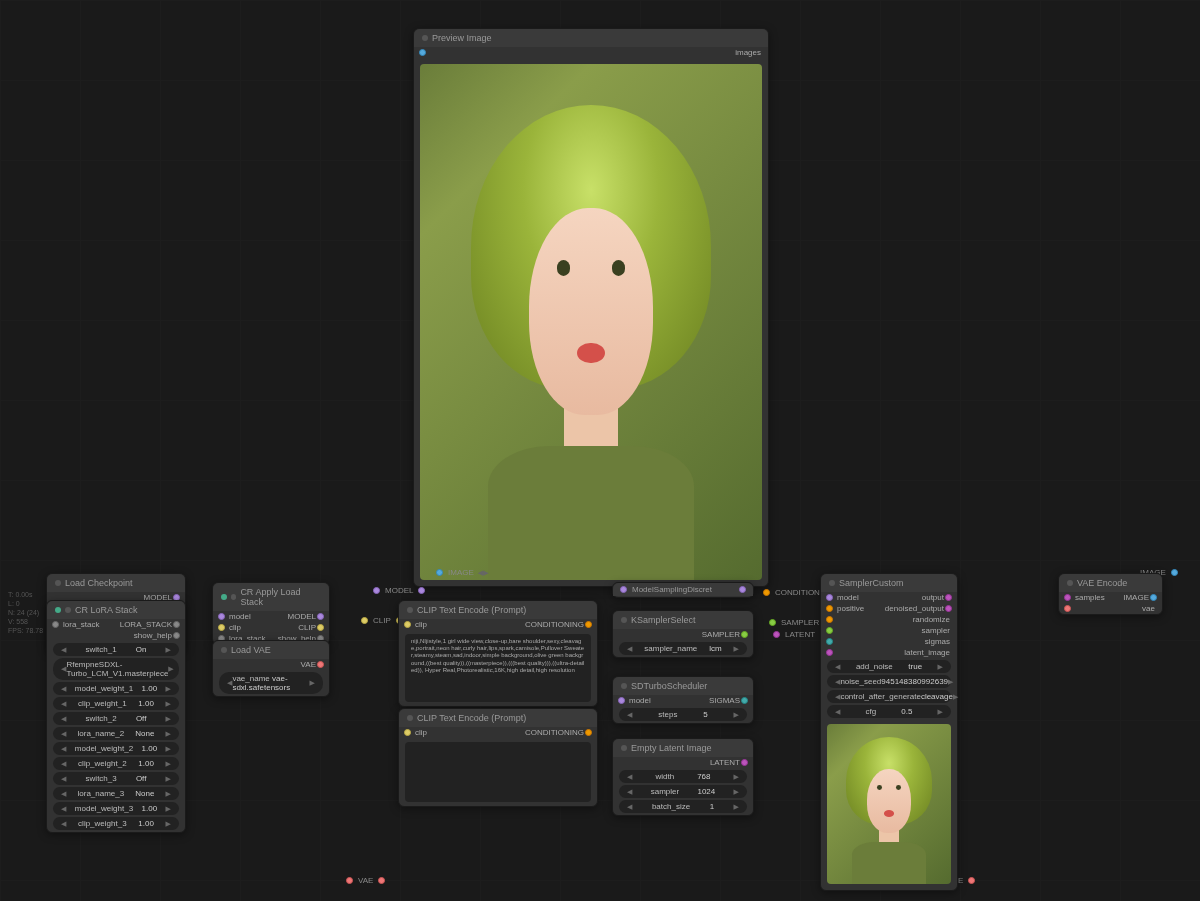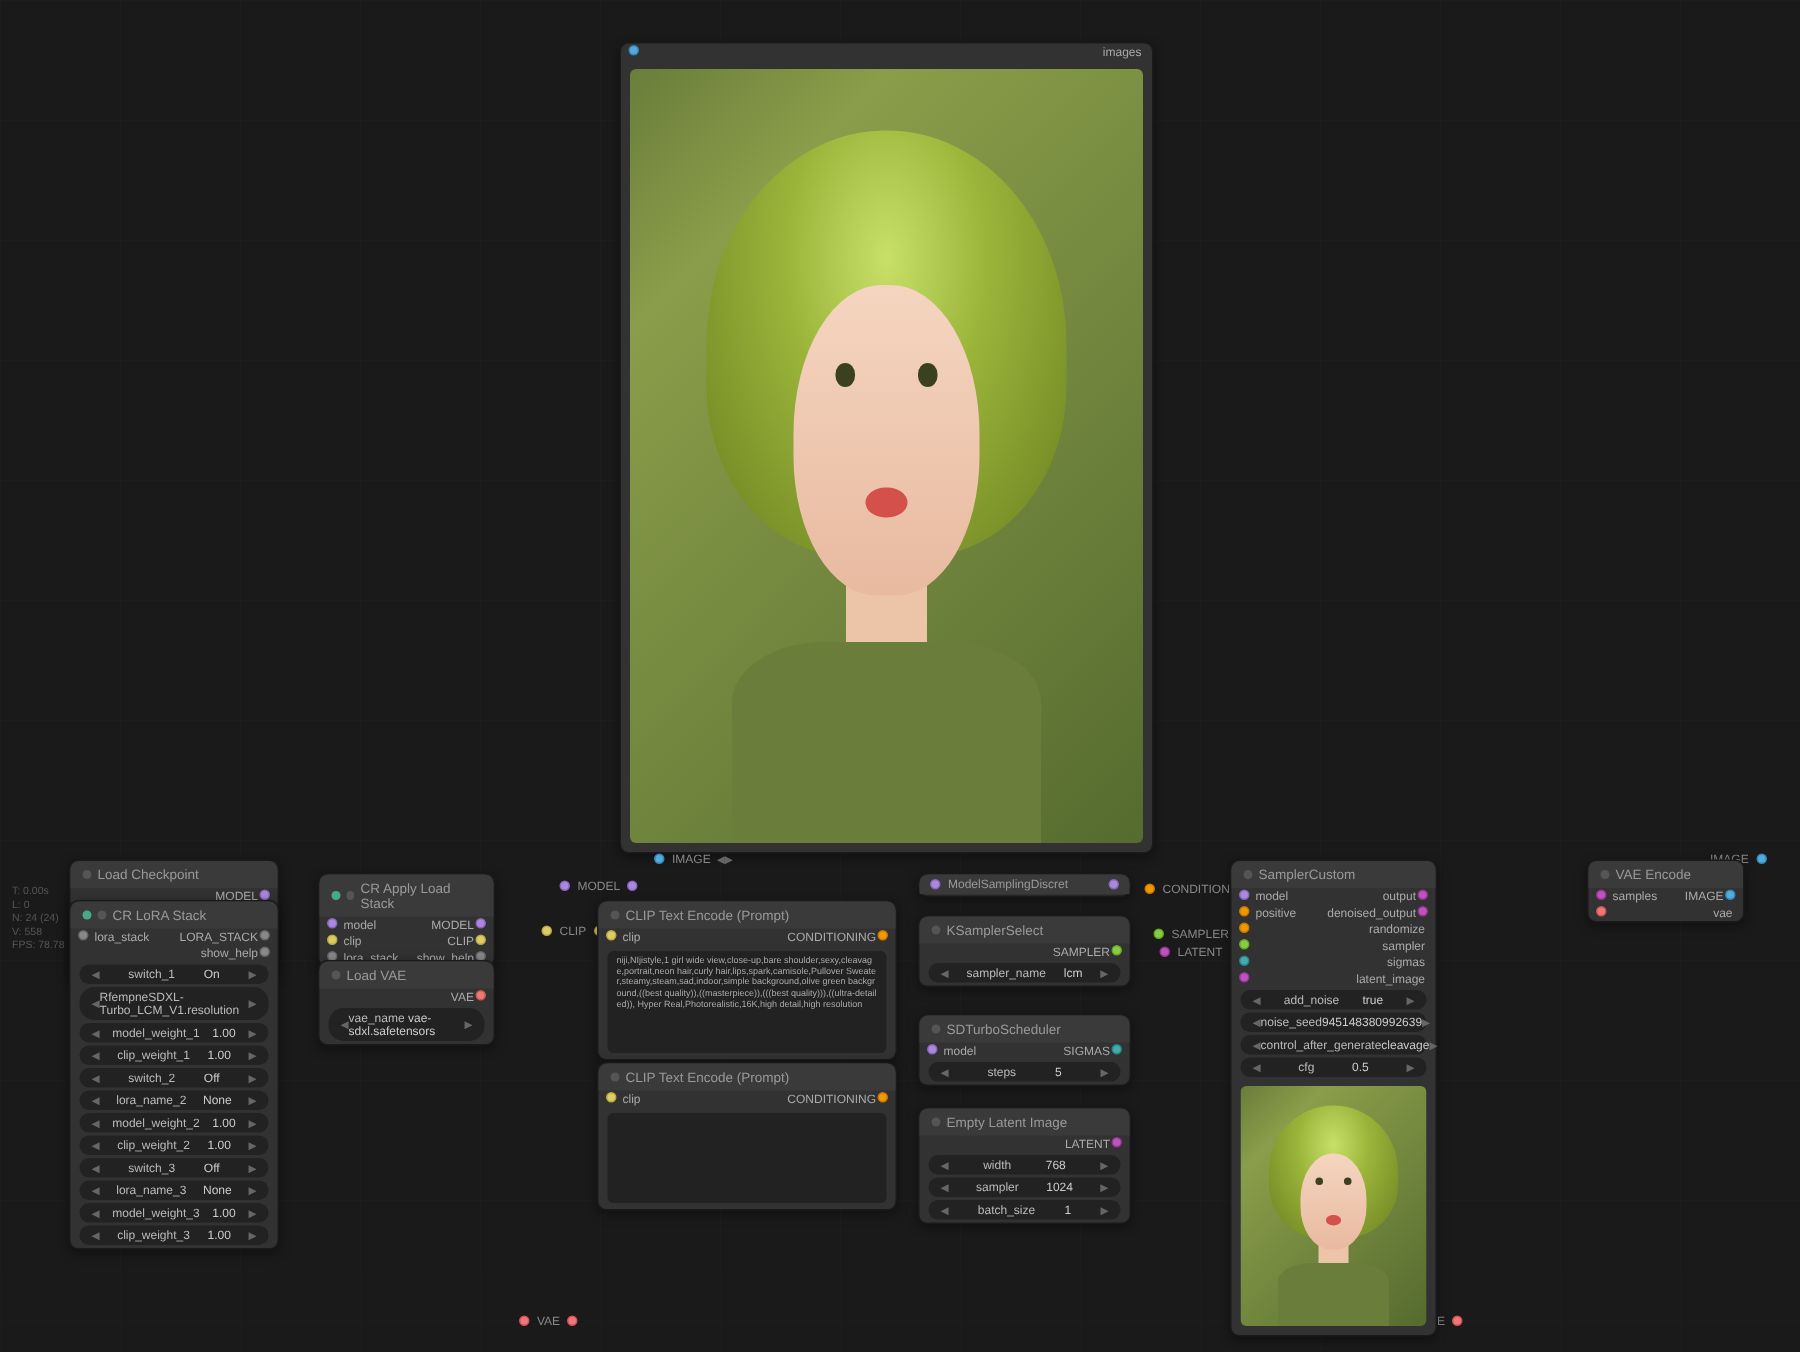--- a/index.html
+++ b/index.html
@@ -3,21 +3,21 @@
 <meta charset="utf-8">
 <style>
 *{box-sizing:border-box;margin:0;padding:0}
 body{background:#1a1a1a;font-family:Arial,sans-serif;font-size:8px;color:#aaa;width:1200px;height:901px;overflow:hidden;position:relative}
 .grid{position:absolute;inset:0;background-image:linear-gradient(#222 1px,transparent 1px),linear-gradient(90deg,#222 1px,transparent 1px);background-size:80px 80px;opacity:0.4}
 .stats{position:absolute;left:8px;top:590px;font-size:7px;color:#555;line-height:1.3}
 .node{position:absolute;background:#323232;border:1px solid #1a1a1a;border-radius:6px;box-shadow:0 2px 8px rgba(0,0,0,0.4)}
 .node-header{background:#3a3a3a;padding:4px 8px;font-size:9px;color:#999;border-radius:6px 6px 0 0;display:flex;align-items:center;gap:4px}
 .node-header .dot{width:6px;height:6px;border-radius:50%;background:#555}
 .node-header .dot.green{background:#4a8}
-.io-row{display:flex;justify-content:space-between;align-items:flex-start;padding:1px 4px;font-size:8px;position:relative}
+.io-row{display:flex;justify-content:space-between;align-items:center;padding:1px 4px;font-size:8px;position:relative}
 .io-label{padding:0 3px}
 .io-right{text-align:right;flex:1}
 .port{width:7px;height:7px;border-radius:50%;margin:0 1px;position:relative}
 .port.model{background:#a8d;border:1px solid #86b}
 .port.clip{background:#dc6;border:1px solid #ba4}
 .port.vae{background:#e77;border:1px solid #c55}
 .port.cond{background:#e90;border:1px solid #c70}
 .port.latent{background:#b5b;border:1px solid #939}
 .port.image{background:#5ad;border:1px solid #38b}
 .port.sampler{background:#8c4;border:1px solid #6a2}
@@ -85,20 +85,24 @@
 
 <div class="stats">
   <div>T: 0.00s</div>
   <div>L: 0</div>
   <div>N: 24 (24)</div>
   <div>V: 558</div>
   <div>FPS: 78.78</div>
 </div>
 
 <div class="node" style="left:413px;top:28px;width:356px">
+  <div class="node-header">
+      <span class="dot"></span>
+      <span>Preview Image</span>
+    </div>
   <div class="io-row">
       <span class="port image"></span>
       <span class="io-label">images</span>
     </div>
   <div class="preview-img" style="height:516px">
     <div class="portrait">
       <div class="neck"></div>
         <div class="sweater"></div>
         <div class="hair"></div>
         <div class="face"></div>
@@ -160,21 +164,21 @@
     </div>
   <div id="lora-rows">
       <div class="widget">
         <span class="arrow">◀</span>
         <span>switch_1</span>
         <span class="val">On</span>
         <span class="arrow">▶</span>
       </div>
       <div class="widget">
         <span class="arrow">◀</span>
-        <span>RfempneSDXL-Turbo_LCM_V1.resolution</span>
+        <span>RfempneSDXL-Turbo_LCM_V1.masterpiece</span>
         <span class="val"></span>
         <span class="arrow">▶</span>
       </div>
       <div class="widget">
         <span class="arrow">◀</span>
         <span>model_weight_1</span>
         <span class="val">1.00</span>
         <span class="arrow">▶</span>
       </div>
       <div class="widget">

